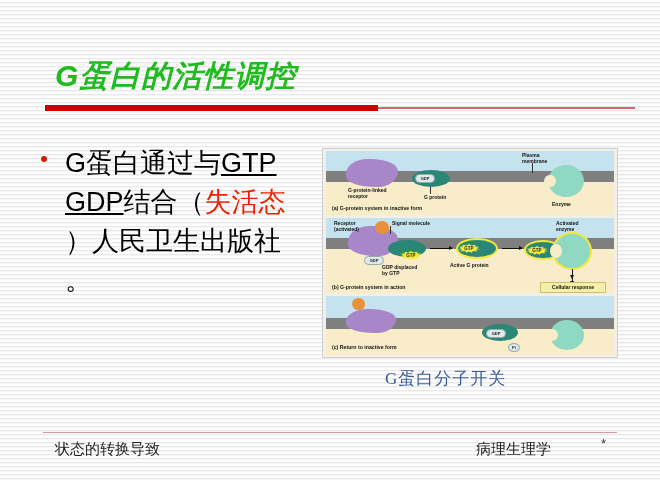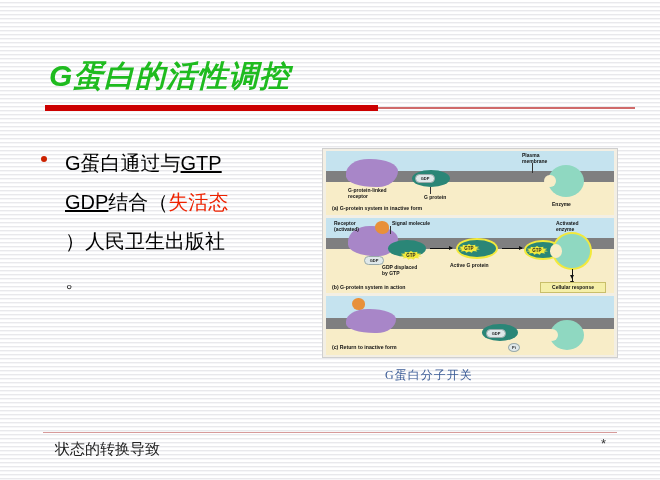--- a/index.html
+++ b/index.html
@@ -27,21 +27,21 @@
        #e9e9ec 2px,
        #e9e9ec 3px,
        #f6f6f8 3px,
        #f6f6f8 4px);
     box-sizing: border-box;
   }
 
   
   #title {
     position: absolute;
-    left: 49px;
+    left: 55px;
     top: 57px;
     font-size: 30px;
     font-weight: bold;
     font-style: italic;
     color: #1fbb1f;
     letter-spacing: 1px;
     white-space: nowrap;
     line-height: 38px;
   }
 
@@ -71,21 +71,21 @@
     width: 6px;
     height: 6px;
     border-radius: 50%;
     background: #cc2200;
   }
   #body-text {
     position: absolute;
     left: 65px;
     top: 144px;
     width: 240px;
-    font-size: 20px;
+    font-size: 27px;
     line-height: 39px;
     color: #000000;
     letter-spacing: 0px;
   }
   #body-text .u { text-decoration: underline; }
   #body-text .red { color: #ee2200; }
 
   
   #figure {
     position: absolute;
@@ -241,21 +241,21 @@
     border-left: 2.5px solid transparent;
     border-right: 2.5px solid transparent;
   }
 
   
   #fig-caption {
     position: absolute;
     left: 385px;
     top: 367px;
     font-family: "Liberation Serif", "DejaVu Serif", serif;
-    font-size: 12px;
+    font-size: 17px;
     color: #3a5b96;
     letter-spacing: 1px;
   }
 
   
   #footer-rule {
     position: absolute;
     left: 43px;
     top: 432px;
     width: 574px;
@@ -392,15 +392,16 @@
 
       <div class="panel-caption" style="left:6px; top:48px;">(c) Return to inactive form</div>
     </div>
 
   </div>
 
   <div id="fig-caption">G蛋白分子开关</div>
 
   <div id="footer-rule"></div>
   <div id="footer-left">状态的转换导致</div>
+  <div id="footer-right">病理生理学</div>
   <div id="footer-star">*</div>
 
 </div>
 
 </body></html>

